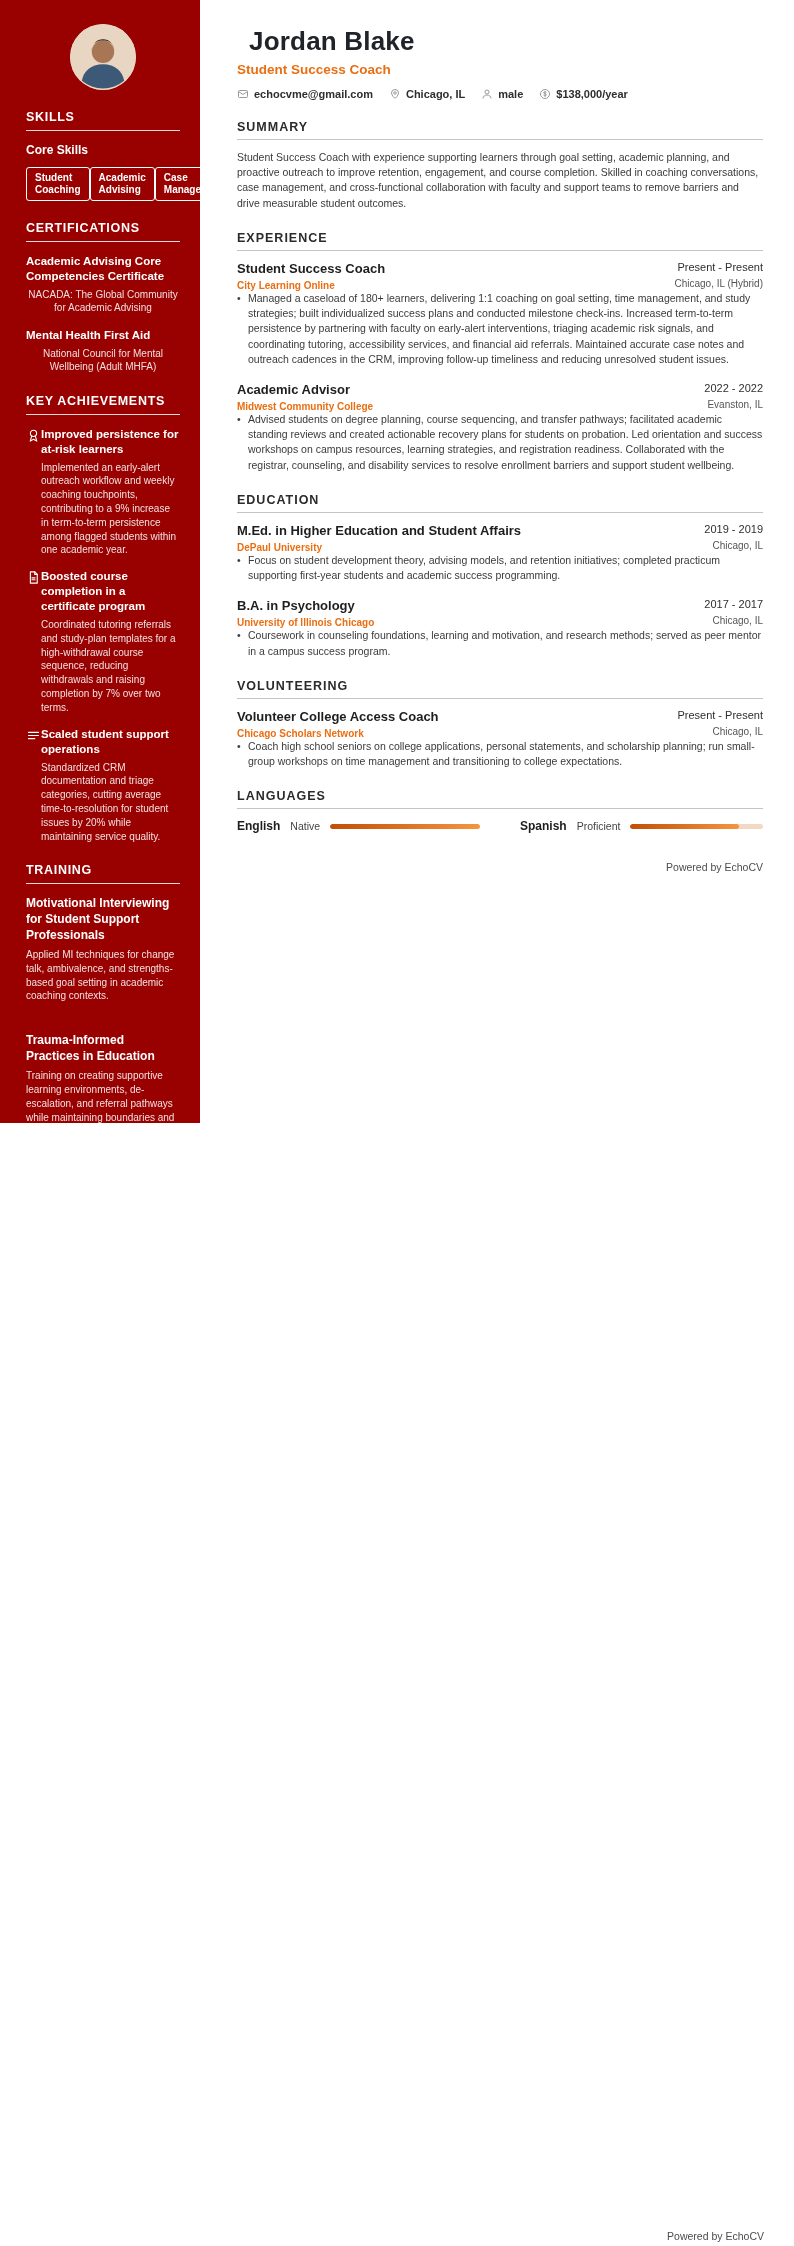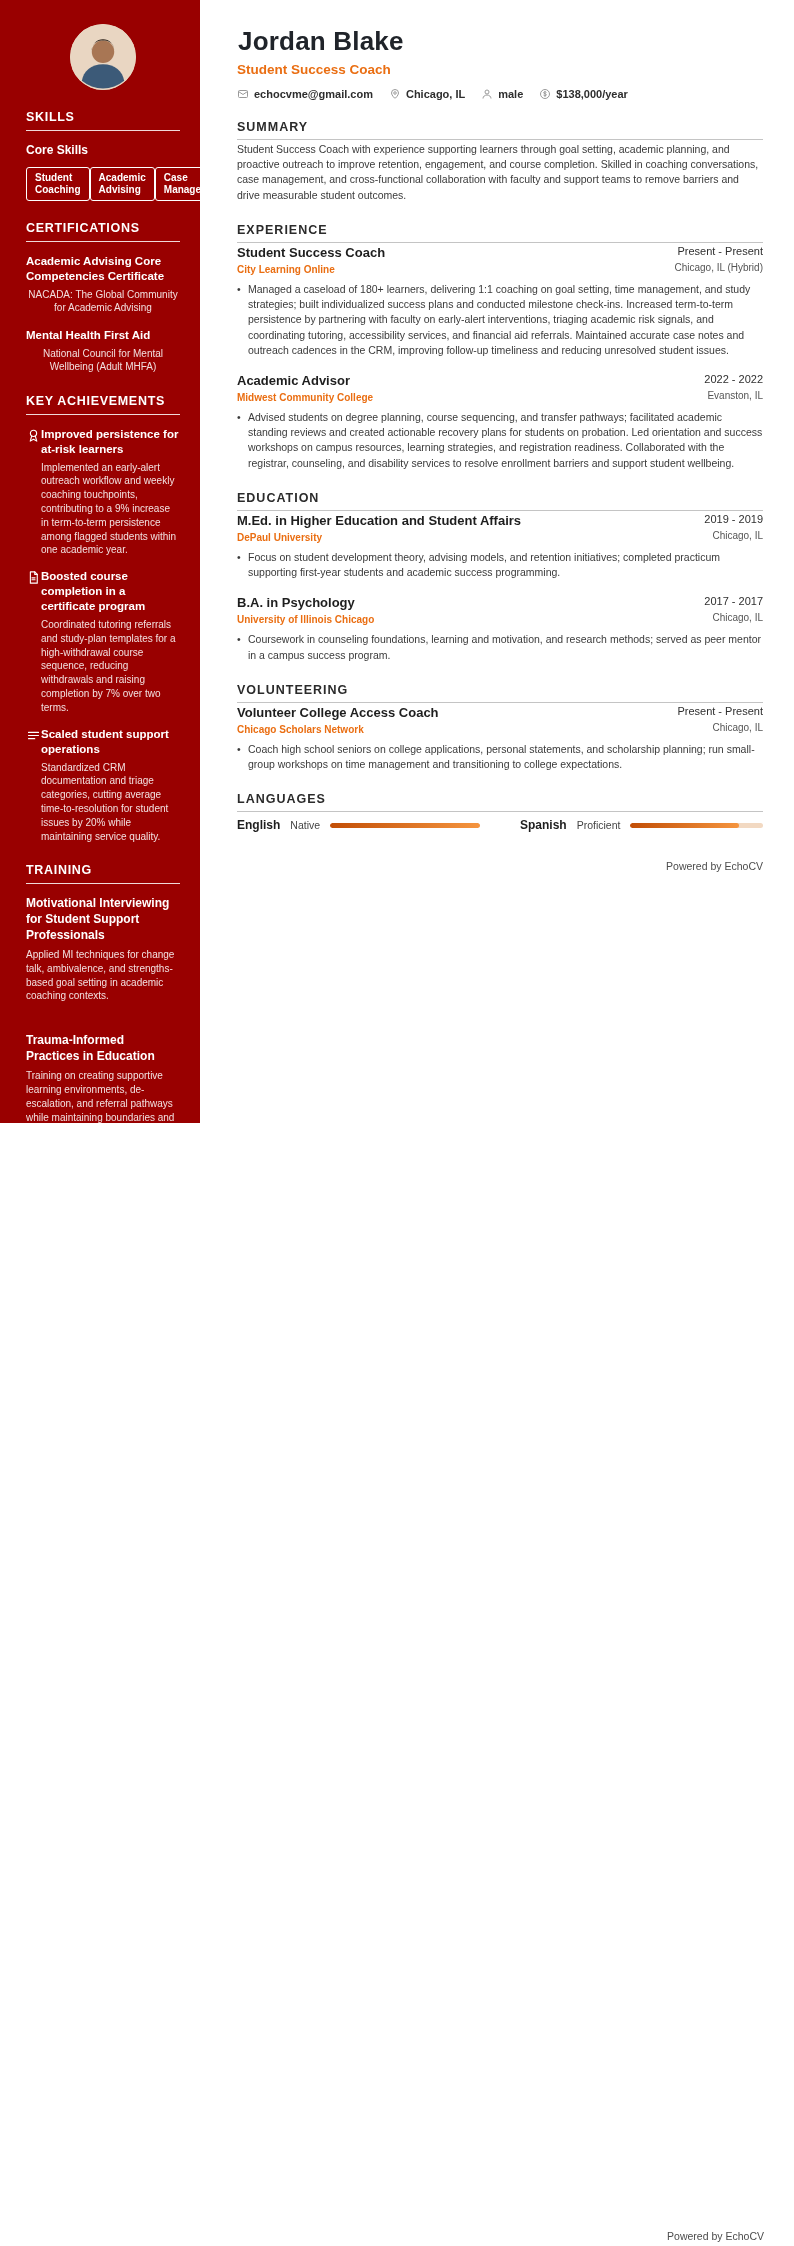--- a/index.html
+++ b/index.html
@@ -28,38 +28,38 @@
   .ach-icon svg { width:15px; height:15px; }
   .ach-title { font-size:11.5px; font-weight:bold; line-height:1.3; margin-bottom:4px; }
   .ach-desc { font-size:10px; color:rgba(255,255,255,.88); line-height:1.38; }
   .train { margin-bottom:14px; }
   .train-title { font-size:12px; font-weight:bold; line-height:1.3; margin-bottom:5px; }
   .train-desc { font-size:10px; color:rgba(255,255,255,.88); line-height:1.38; }
   .gap-top { margin-top:30px; }
 
   
   .main { position:absolute; left:237px; top:0; width:526px; }
-  .name { font-size:26px; font-weight:bold; color:#20242a; margin:26px 1px 5px; letter-spacing:.2px; }
+  .name { font-size:26px; font-weight:bold; color:#20242a; margin:26px 12px 5px; letter-spacing:.2px; }
   .job-title { color:#EA6E12; font-size:13.5px; font-weight:bold; margin-bottom:11px; }
   .contacts { display:flex; gap:16px; align-items:center; font-size:11px; font-weight:bold; color:#2e2e2e; }
   .contact { display:flex; align-items:center; gap:5px; }
   .c-icon { color:#9a9a9a; display:flex; }
   .c-icon svg { width:12px; height:12px; }
   .m-head { font-size:12.5px; font-weight:bold; letter-spacing:1px; color:#2b2b2b;
-            padding-bottom:5px; border-bottom:1px solid #c4c4c4; margin:20px 0 2px;
+            padding-bottom:5px; border-bottom:1px solid #c4c4c4; margin:20px 0 10px;
             text-transform:uppercase; }
   .summary-text { font-size:10.5px; line-height:1.45; color:#3a3a3a; }
   .entry { margin-bottom:15px; }
   .entry-head { display:flex; justify-content:space-between; gap:10px; }
   .entry-title { font-size:13px; font-weight:bold; color:#1e1e1e; margin-bottom:4px; }
   .entry-company { color:#EA6E12; font-size:10px; font-weight:bold; }
   .entry-right { text-align:right; max-width:118px; flex:none; }
   .entry-date { font-size:11px; color:#2f2f2f; margin-bottom:4px; white-space:nowrap; }
   .entry-loc { font-size:10px; color:#555; line-height:1.3; }
-  .bullets { margin-top:7px; list-style:none; }
+  .bullets { list-style:none; }
   .bullets li { font-size:10.5px; line-height:1.45; color:#3a3a3a; padding-left:11px; position:relative; }
   .bullets li::before { content:"\2022"; position:absolute; left:0; }
   .lang-row { display:flex; gap:40px; margin-top:6px; }
   .lang { flex:1; display:flex; align-items:center; gap:10px; }
   .lang-name { font-size:12px; font-weight:bold; color:#1e1e1e; }
   .lang-level { font-size:10.5px; color:#444; white-space:nowrap; }
   .lang-bar { flex:1; height:5px; border-radius:3px; background:#f2d9c2; overflow:hidden; }
   .lang-fill { display:block; height:100%; border-radius:3px;
                background:linear-gradient(90deg,#c24e06,#f5953f); }
   .powered { text-align:right; font-size:10.5px; color:#4c4c4c; margin-top:28px; }

